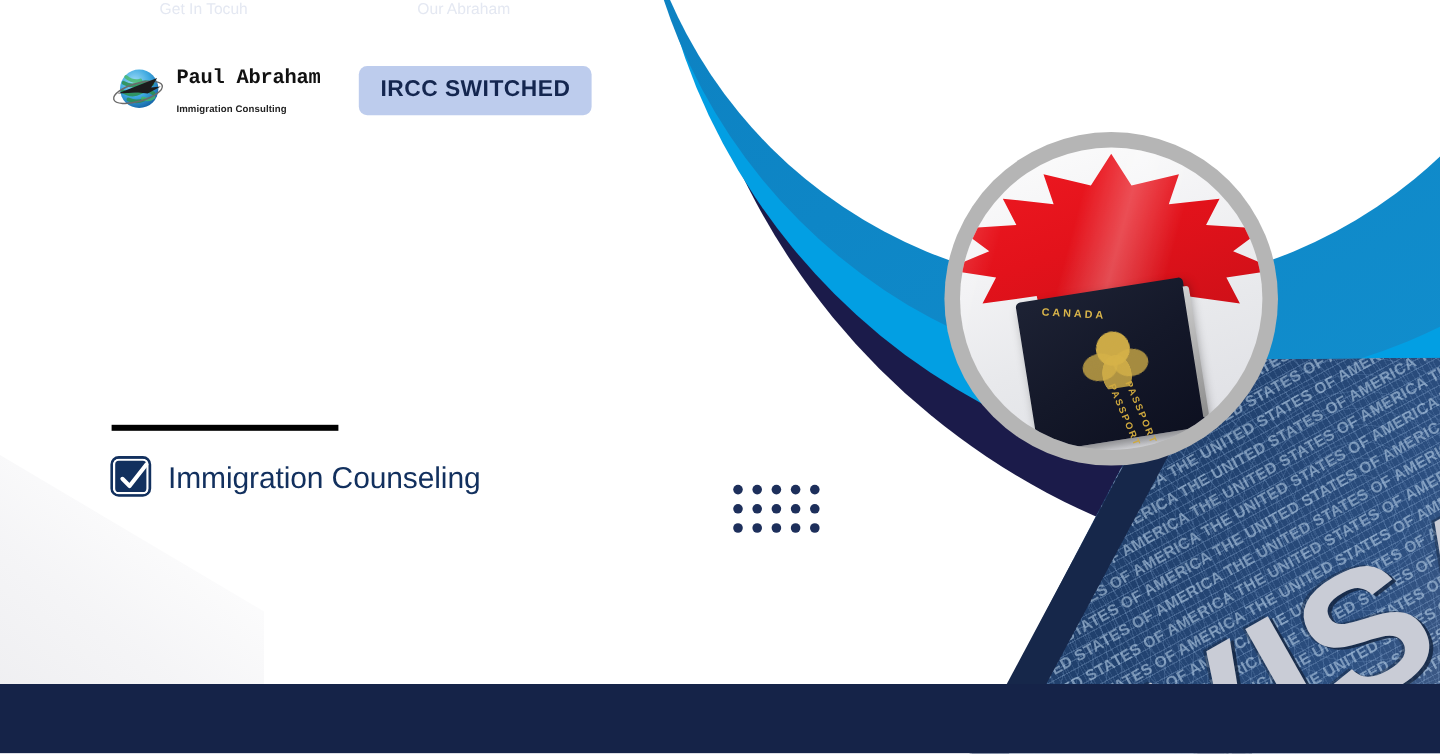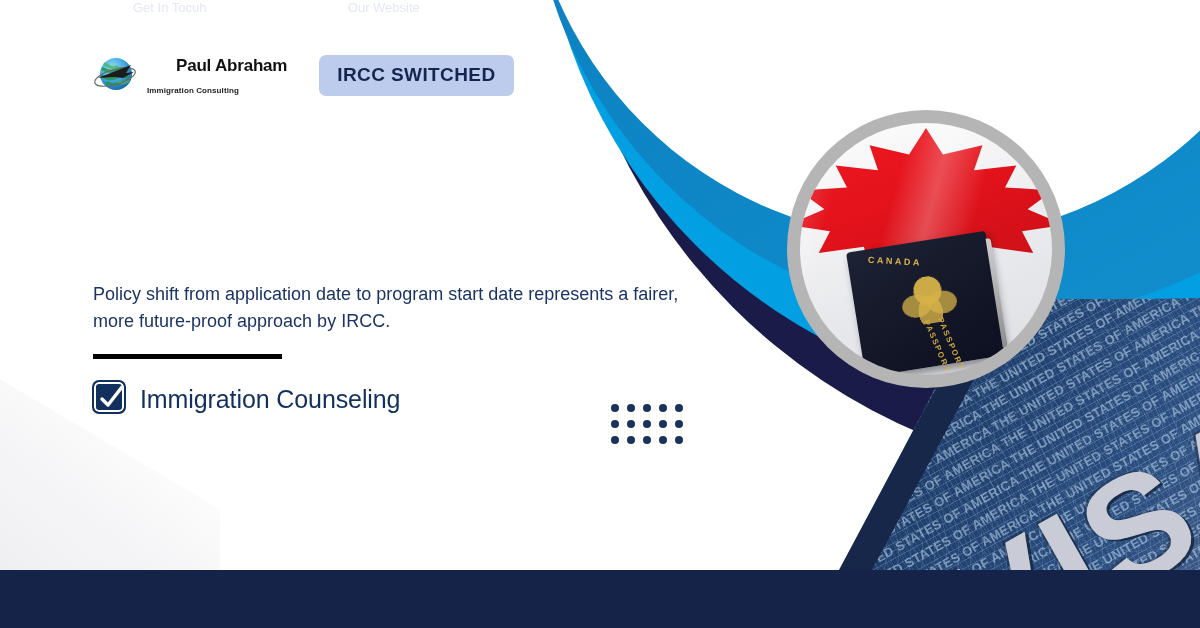--- a/index.html
+++ b/index.html
@@ -190,21 +190,21 @@
 
   .topbar{
     position:absolute; left:93px; top:52px;
     display:flex; align-items:center; gap:32px;
   }
   .logo{ display:flex; align-items:center; gap:7px; }
   .logo-globe{ width:47px; height:47px; position:relative; }
   .logo-text{ display:flex; flex-direction:column; line-height:1; }
   .logo-name{
     font-size:17px; font-weight:700; color:#111111;
-    letter-spacing:-.2px; font-family:Liberation Sans, sans-serif;margin-left:29px;
+    letter-spacing:-.2px; font-family:Liberation Mono, monospace;
   }
   .logo-sub{
     font-size:8px; font-weight:700; color:#222222;
     letter-spacing:.1px; margin-top:13px;
     font-family:"Liberation Sans", sans-serif;
   }
   .badge{
     background:#bdcced;
     color:#14264f;
     font-size:19px; font-weight:700;
@@ -391,21 +391,20 @@
         <span class="logo-text">
           <span class="logo-name">Paul Abraham</span>
           <span class="logo-sub">Immigration Consulting</span>
         </span>
       </div>
 
       <div class="badge">IRCC SWITCHED</div>
     </div>
 
 
-    <p class="subtext">Policy shift from application date to program start date represents a fairer, more future-proof approach by IRCC.</p>
 
     <div class="rule"></div>
 
     <div class="checklist">
       <div class="check-row">
         <span class="chk">
           <svg width="28" height="30" viewBox="0 0 28 30">
             <path d="M5 15 L11 21 L25 3" stroke="#ffffff" stroke-width="3.4" fill="none" stroke-linecap="round" stroke-linejoin="round"></path>
           </svg>
         </span>
@@ -450,20 +449,20 @@
       <div class="fitem">
         <span class="ficon">
           <svg width="17" height="17" viewBox="0 0 20 20">
             <circle cx="10" cy="10" r="7.6" stroke="#ffffff" stroke-width="1.3" fill="none"></circle>
             <ellipse cx="10" cy="10" rx="3.3" ry="7.6" stroke="#ffffff" stroke-width="1.2" fill="none"></ellipse>
             <line x1="2.4" y1="10" x2="17.6" y2="10" stroke="#ffffff" stroke-width="1.2"></line>
             <path d="M3.6 6.2h12.8M3.6 13.8h12.8" stroke="#ffffff" stroke-width="1.1" fill="none"></path>
           </svg>
         </span>
         <span class="ftext">
-          <span class="flabel">Our Website</span>
+          <span class="flabel">Our Abraham</span>
           <span class="fvalue">www.pa-ic.com</span>
         </span>
       </div>
 
     </div>
   </div>
 </div>
 
 </body></html>

